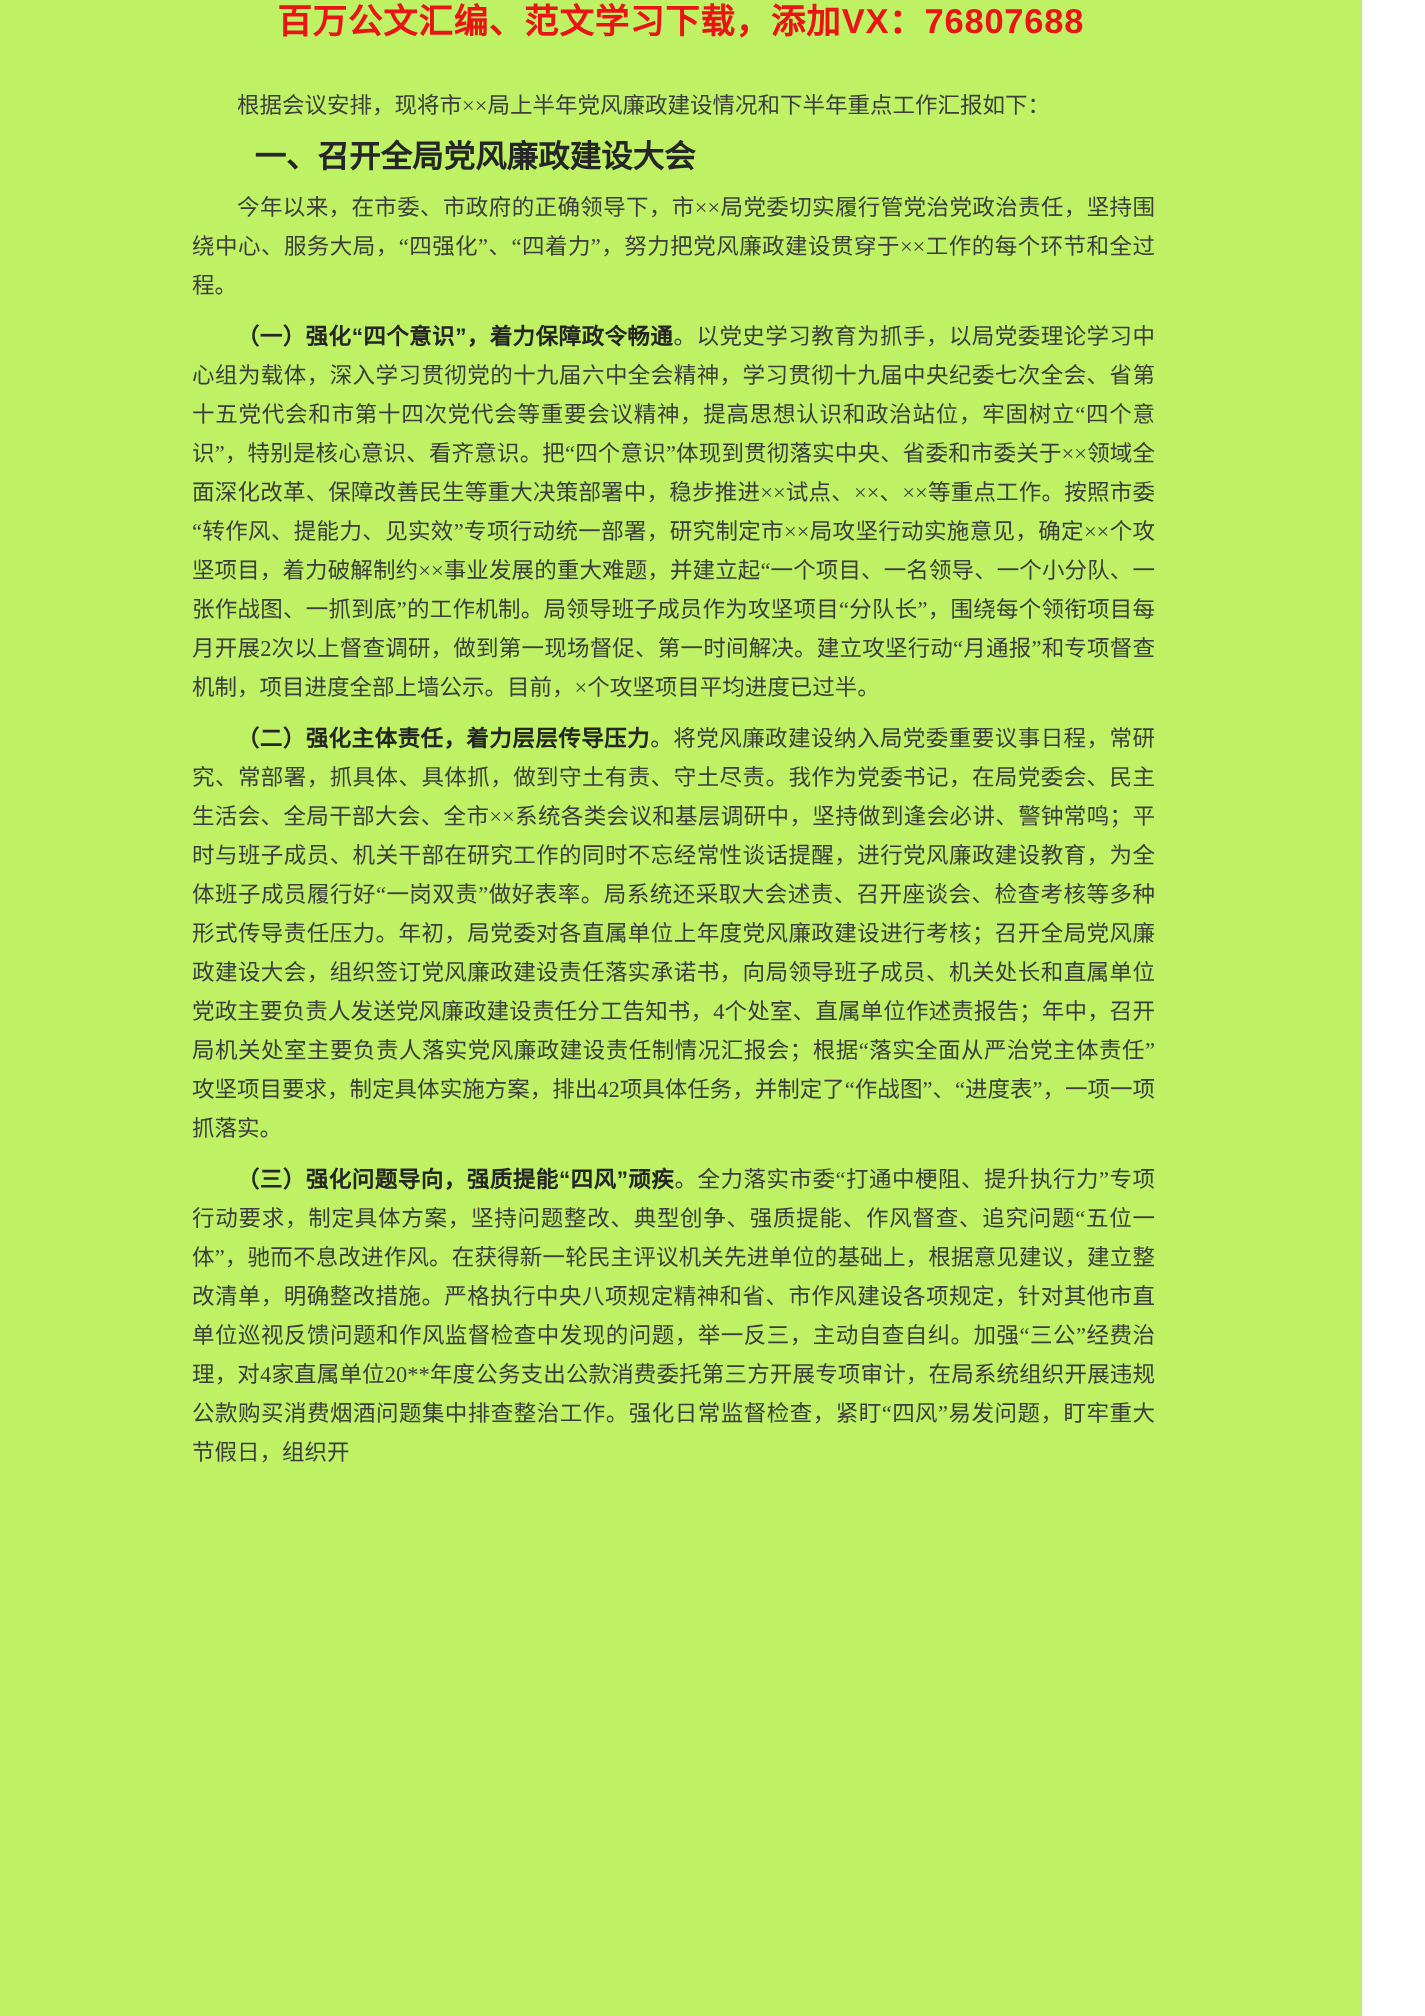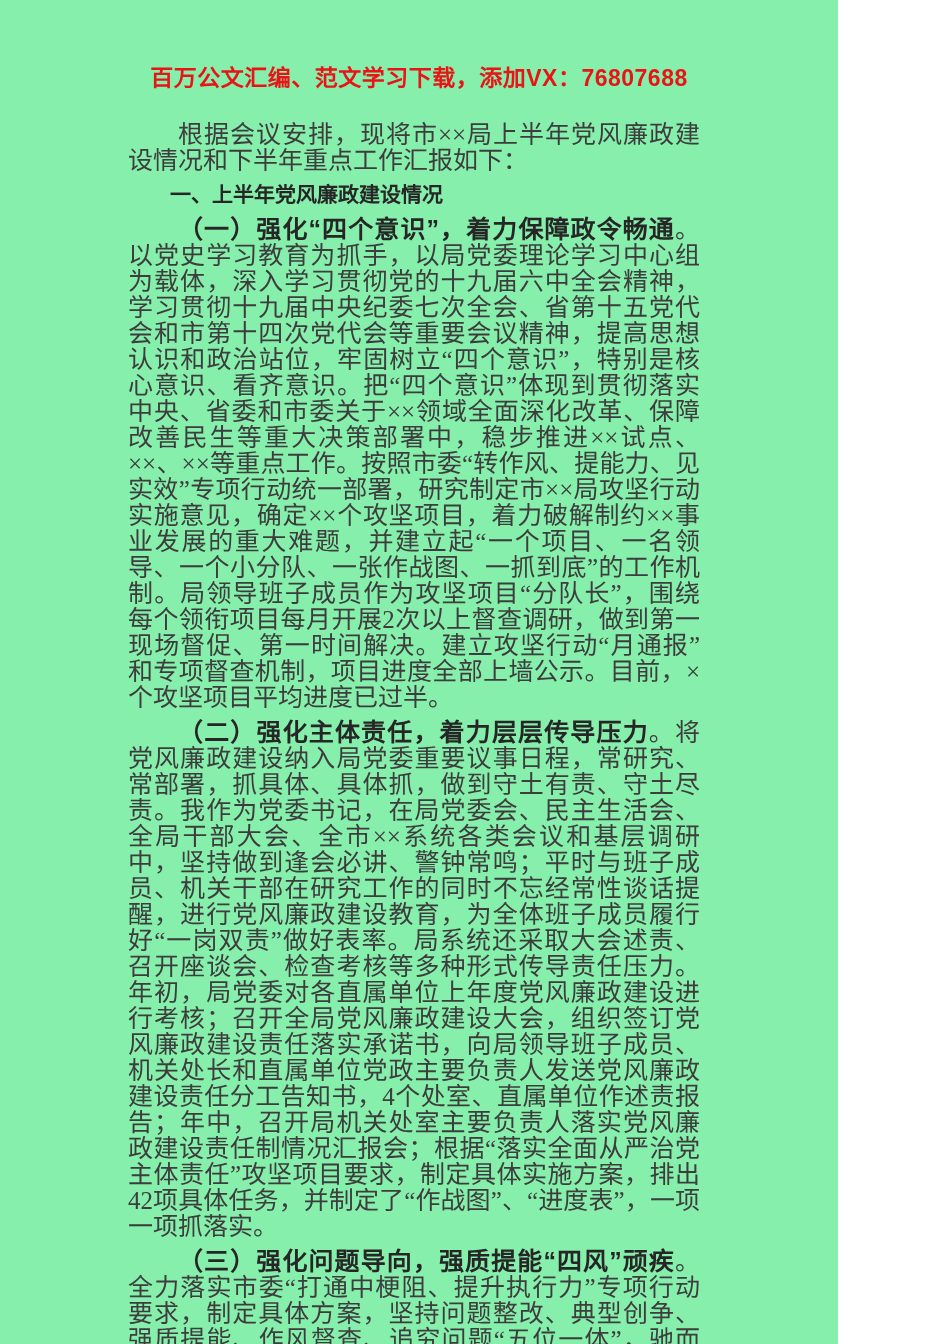--- a/index.html
+++ b/index.html
@@ -2,44 +2,43 @@
 <html lang="zh-CN"><head>
 <meta charset="utf-8">
 <style>
   html, body {
     margin: 0;
     padding: 0;
     background: #ffffff;
   }
   .page {
     position: relative;
-    width: 838px;
+    width: 908px;
     height: 1344px;
-    background: #86efac;
+    background: #bef264;
     overflow: hidden;
     box-sizing: border-box;
-    padding-top: 64px;
   }
   .notice {
     text-align: center;
     font-family: "Liberation Sans", sans-serif;
     font-weight: bold;
     font-size: 23px;
     line-height: 28px;
     color: #e81416;
     margin: 0 0 30px 0;
     letter-spacing: 0.5px;
   }
   .doc-body {
     margin-left: 128px;
     margin-right: 138px; 
   }
   .para {
     font-family: "Liberation Serif", serif;
-    font-size: 25px;
+    font-size: 15px;
     line-height: 26px;
     color: #3d3d3d;
     text-align: justify;
     text-indent: 2em;
     margin: 0 0 8px 0;
   }
   .section-heading {
     font-family: "Liberation Sans", sans-serif;
     font-weight: bold;
     font-size: 21px;
@@ -59,22 +58,23 @@
 <body>
 
 <div class="page">
 
   <div class="notice">百万公文汇编、范文学习下载，添加VX：76807688</div>
 
   <div class="doc-body">
 
     <p class="para">根据会议安排，现将市××局上半年党风廉政建设情况和下半年重点工作汇报如下：</p>
 
-    <p class="section-heading">一、上半年党风廉政建设情况</p>
+    <p class="section-heading">一、召开全局党风廉政建设大会</p>
 
+    <p class="para">今年以来，在市委、市政府的正确领导下，市××局党委切实履行管党治党政治责任，坚持围绕中心、服务大局，“四强化”、“四着力”，努力把党风廉政建设贯穿于××工作的每个环节和全过程。</p>
 
     <p class="para"><span class="lead">（一）强化“四个意识”，着力保障政令畅通</span><span>。以党史学习教育为抓手，以局党委理论学习中心组为载体，深入学习贯彻党的十九届六中全会精神，学习贯彻十九届中央纪委七次全会、省第十五党代会和市第十四次党代会等重要会议精神，提高思想认识和政治站位，牢固树立“四个意识”，特别是核心意识、看齐意识。把“四个意识”体现到贯彻落实中央、省委和市委关于××领域全面深化改革、保障改善民生等重大决策部署中，稳步推进××试点、××、××等重点工作。按照市委“转作风、提能力、见实效”专项行动统一部署，研究制定市××局攻坚行动实施意见，确定××个攻坚项目，着力破解制约××事业发展的重大难题，并建立起“一个项目、一名领导、一个小分队、一张作战图、一抓到底”的工作机制。局领导班子成员作为攻坚项目“分队长”，围绕每个领衔项目每月开展2次以上督查调研，做到第一现场督促、第一时间解决。建立攻坚行动“月通报”和专项督查机制，项目进度全部上墙公示。目前，×个攻坚项目平均进度已过半。</span></p>
 
     <p class="para"><span class="lead">（二）强化主体责任，着力层层传导压力</span><span>。将党风廉政建设纳入局党委重要议事日程，常研究、常部署，抓具体、具体抓，做到守土有责、守土尽责。我作为党委书记，在局党委会、民主生活会、全局干部大会、全市××系统各类会议和基层调研中，坚持做到逢会必讲、警钟常鸣；平时与班子成员、机关干部在研究工作的同时不忘经常性谈话提醒，进行党风廉政建设教育，为全体班子成员履行好“一岗双责”做好表率。局系统还采取大会述责、召开座谈会、检查考核等多种形式传导责任压力。年初，局党委对各直属单位上年度党风廉政建设进行考核；召开全局党风廉政建设大会，组织签订党风廉政建设责任落实承诺书，向局领导班子成员、机关处长和直属单位党政主要负责人发送党风廉政建设责任分工告知书，4个处室、直属单位作述责报告；年中，召开局机关处室主要负责人落实党风廉政建设责任制情况汇报会；根据“落实全面从严治党主体责任”攻坚项目要求，制定具体实施方案，排出42项具体任务，并制定了“作战图”、“进度表”，一项一项抓落实。</span></p>
 
     <p class="para"><span class="lead">（三）强化问题导向，强质提能“四风”顽疾</span><span>。全力落实市委“打通中梗阻、提升执行力”专项行动要求，制定具体方案，坚持问题整改、典型创争、强质提能、作风督查、追究问题“五位一体”，驰而不息改进作风。在获得新一轮民主评议机关先进单位的基础上，根据意见建议，建立整改清单，明确整改措施。严格执行中央八项规定精神和省、市作风建设各项规定，针对其他市直单位巡视反馈问题和作风监督检查中发现的问题，举一反三，主动自查自纠。加强“三公”经费治理，对4家直属单位20**年度公务支出公款消费委托第三方开展专项审计，在局系统组织开展违规公款购买消费烟酒问题集中排查整治工作。强化日常监督检查，紧盯“四风”易发问题，盯牢重大节假日，组织开</span></p>
 
   </div>
 </div>
 

